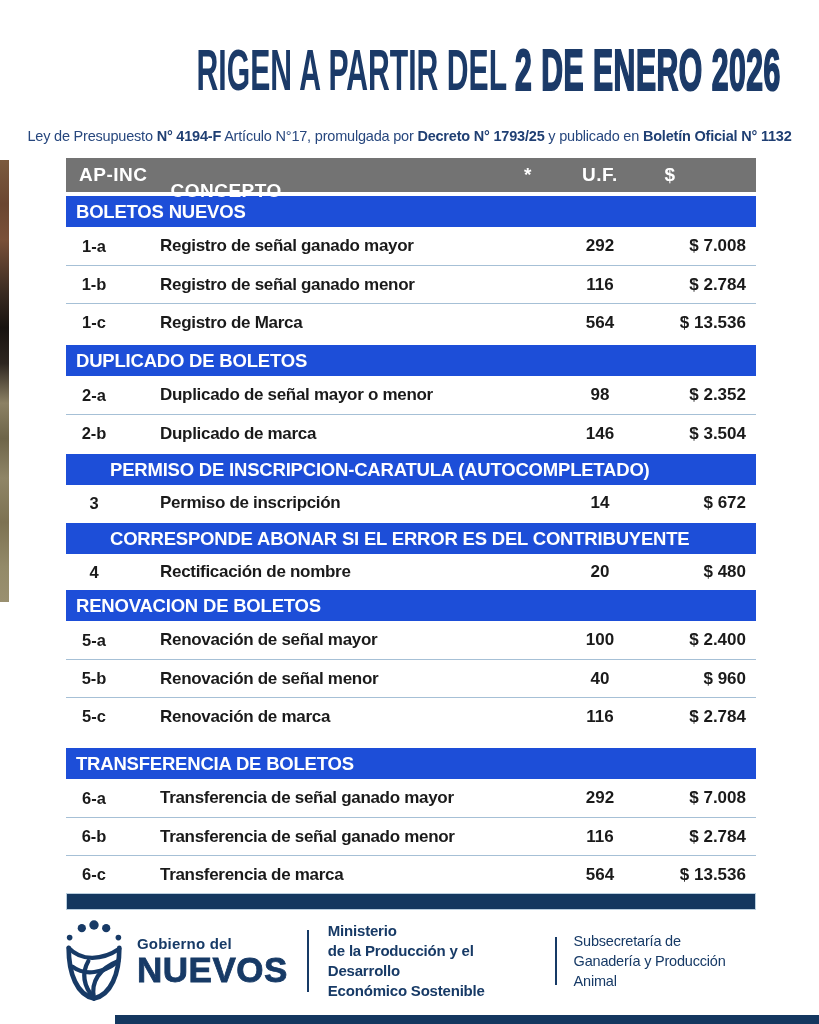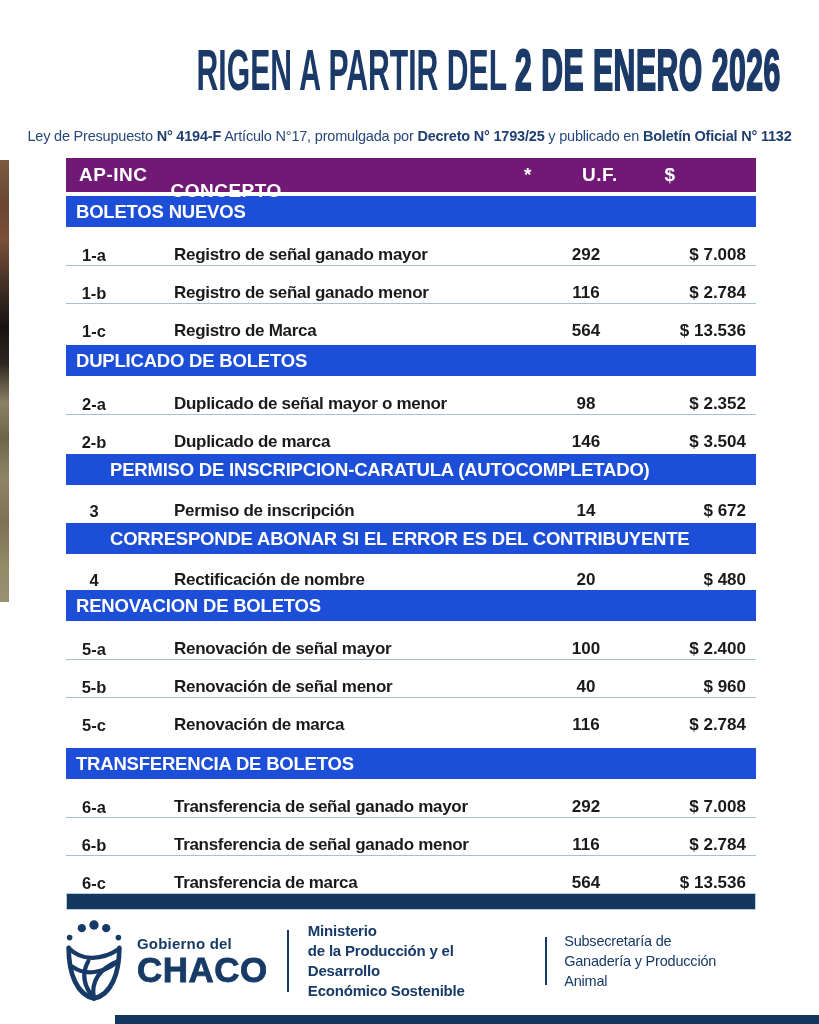--- a/index.html
+++ b/index.html
@@ -39,41 +39,41 @@
     letter-spacing: -0.2px;
     margin-top: 17px;
   }
   .subtitle b { font-weight: 700; color: #1f3f73; }
 
   
   .tariff-table { position: absolute; left: 66px; top: 158px; width: 690px; }
 
   .thead {
     position: relative; height: 34px;
-    background: #701a75; color: #ffffff;
+    background: #737373; color: #ffffff;
     display: flex; align-items: center;
     font-weight: 700; font-size: 19px; letter-spacing: 0.5px;
   }
   .thead .h-ap { margin-left: 13px; }
   .thead .h-concepto { margin-left: 23px; margin-top: 32px; }
   .thead .h-star  { position: absolute; left: 452px; width: 20px; text-align: center; }
   .thead .h-uf    { position: absolute; left: 489px; width: 90px; text-align: center; }
   .thead .h-price { position: absolute; left: 592px; width: 24px; text-align: center; }
 
   .section-bar {
     height: 31px; background: #1d4ed8; color: #ffffff;
     display: flex; align-items: center;
     padding-left: 10px;
     font-weight: 700; font-size: 18.5px; letter-spacing: -0.2px;
   }
   .mt4 { margin-top: 4px; } .mt2 { margin-top: 2px; padding-left: 44px; } .mt5 { margin-top: 13px; }
 
   .row {
-    display: flex; align-items: flex-end; height: 38px;
-    color: #1a1a1a; font-size: 17px; font-weight: 700; gap: 14px;
+    display: flex; align-items: center; height: 38px;
+    color: #1a1a1a; font-size: 17px; font-weight: 700;
   }
   .row.short { height: 36px; }
   .rows .row + .row { border-top: 1.5px solid #a6c0d6; }
   .c-code   { width: 56px; text-align: center; font-size: 16.5px; }
   .c-concept{ flex: 1; padding-left: 38px; letter-spacing: -0.3px; }
   .c-uf     { width: 90px; text-align: center; }
   .c-price  { width: 111px; text-align: right; padding-right: 10px; }
 
   .table-endbar {
     height: 17px; background: #14375f;
@@ -234,21 +234,21 @@
     <circle cx="58" cy="19" r="3" fill="#173a66"></circle>
     <path d="M5 30 C5 58 14 80 32 84 C50 80 59 58 59 30" stroke="#173a66" stroke-width="5" stroke-linecap="round"></path>
     <path d="M5 30 C18 44 40 44 59 31" stroke="#173a66" stroke-width="4.5" stroke-linecap="round"></path>
     <path d="M9 50 C22 60 42 57 57 45" stroke="#173a66" stroke-width="4.5" stroke-linecap="round"></path>
     <path d="M32 84 C28 66 38 52 58 44" stroke="#173a66" stroke-width="4.5" stroke-linecap="round"></path>
     <path d="M32 84 C22 72 18 58 26 44" stroke="#173a66" stroke-width="4.5" stroke-linecap="round"></path>
   </svg>
 
   <div class="logo-text">
     <div class="gob">Gobierno del</div>
-    <div class="chaco">CHACO</div>
+    <div class="chaco">NUEVOS</div>
   </div>
 
   <div class="v-div d1"></div>
 
   <div class="ministry">
     <div>Ministerio</div>
     <div>de la Producción y el Desarrollo</div>
     <div>Económico Sostenible</div>
   </div>
 

